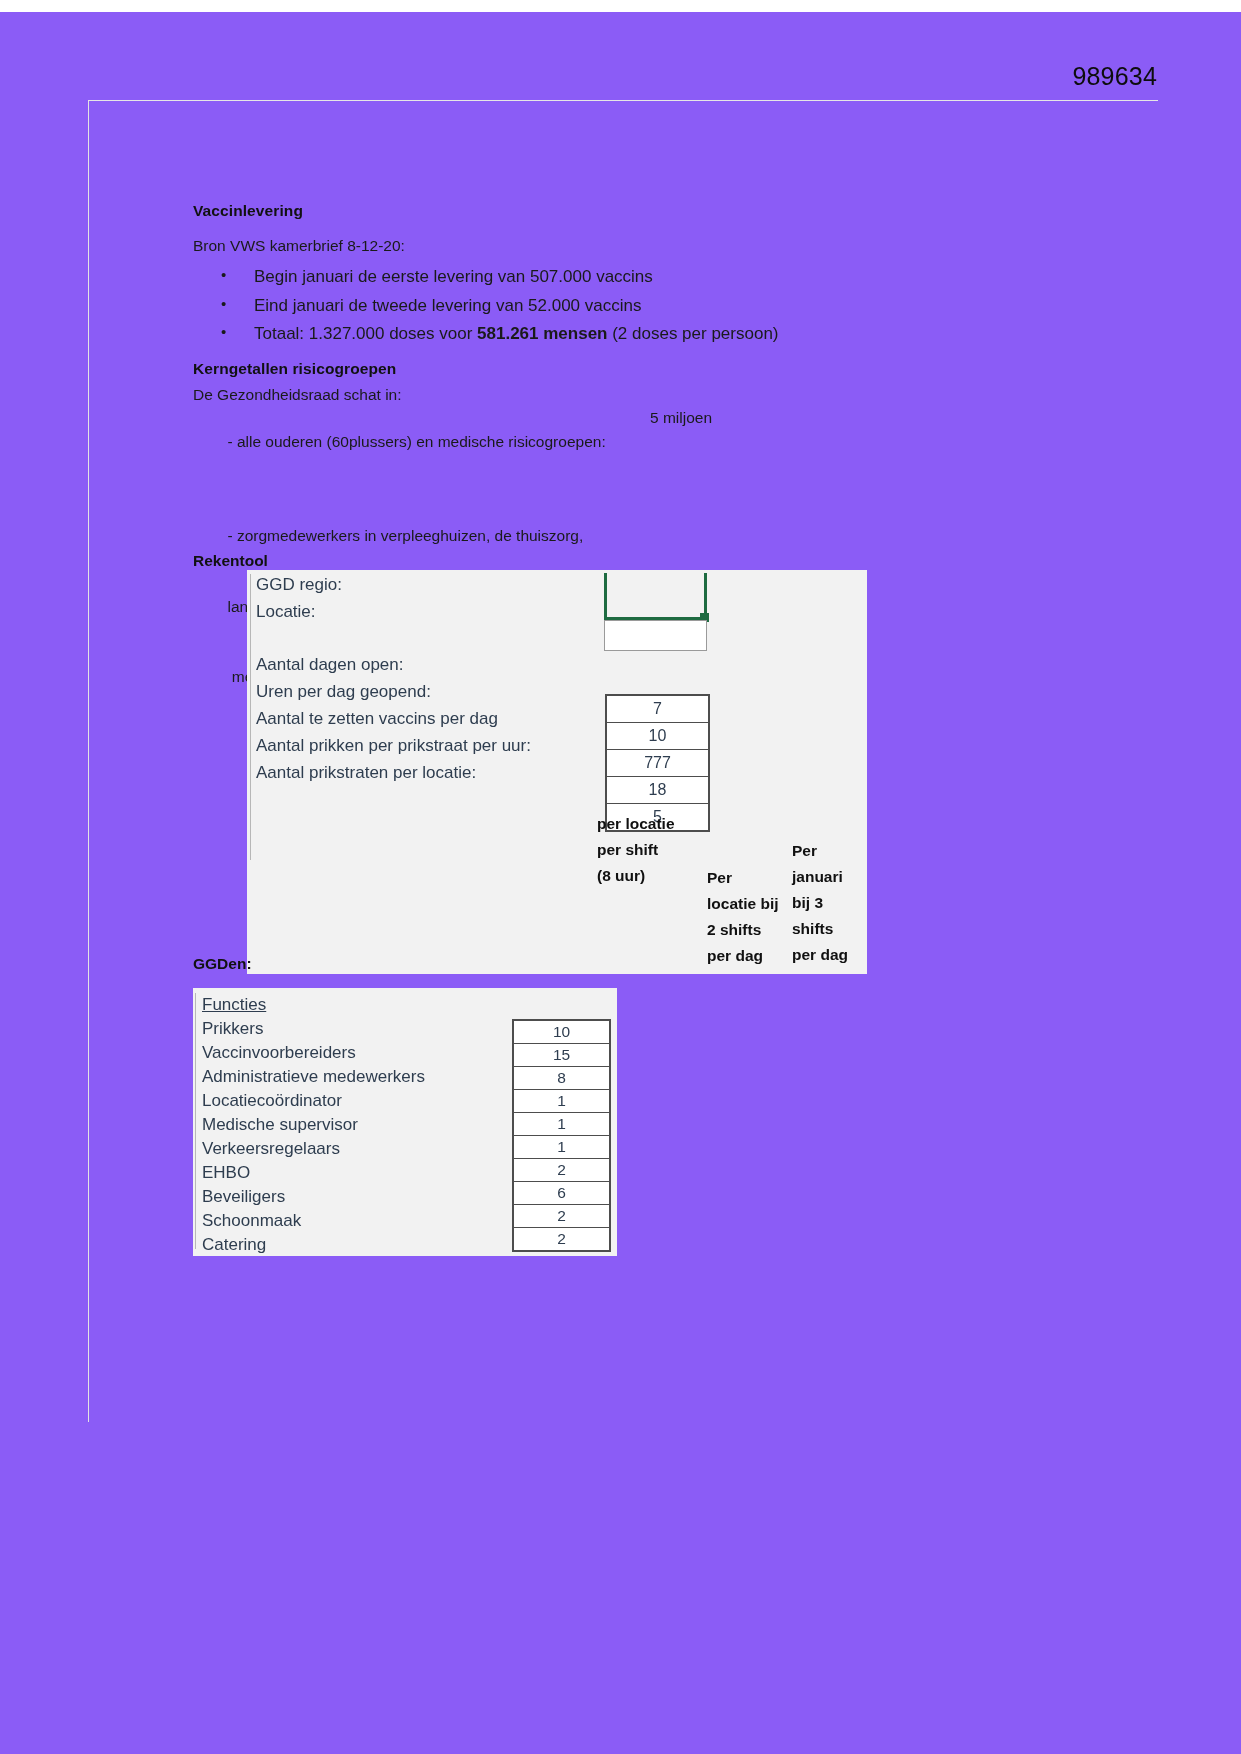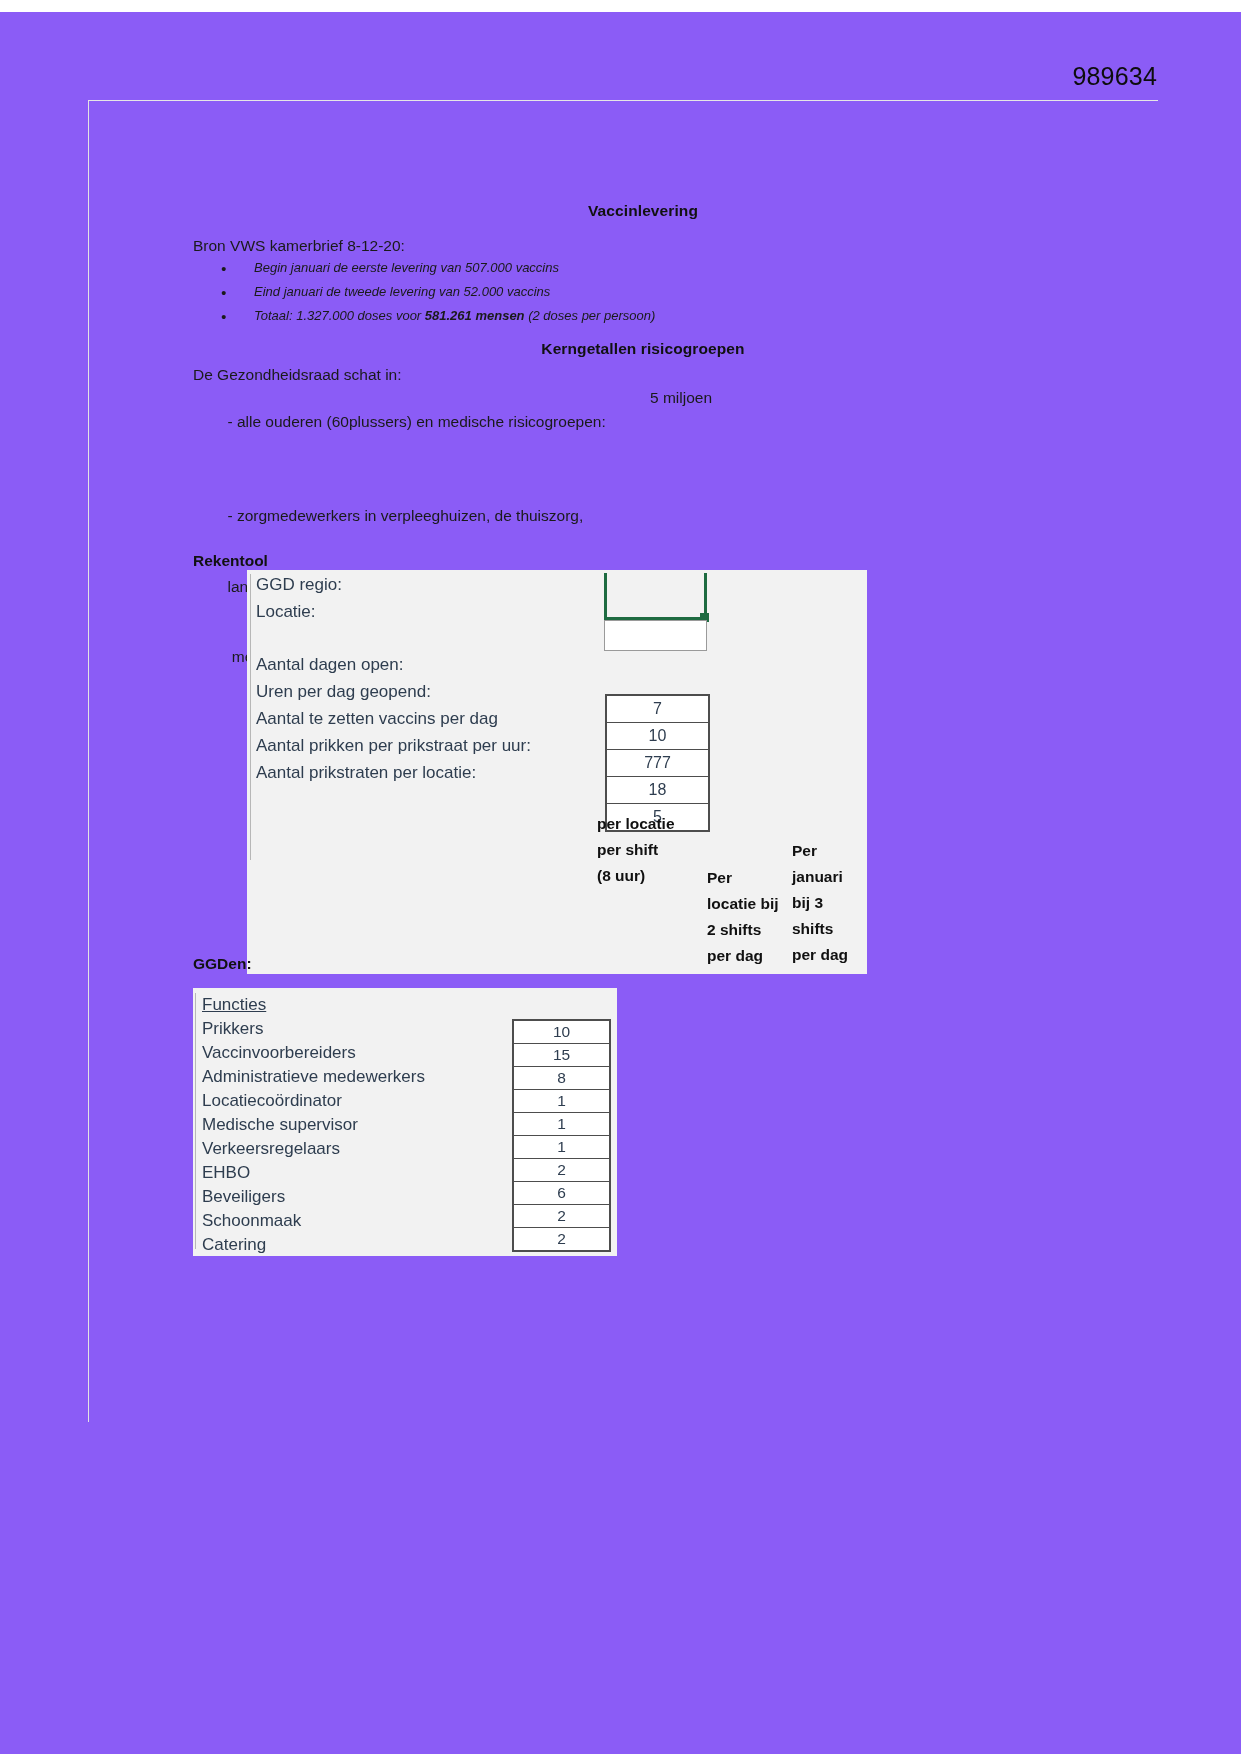--- a/index.html
+++ b/index.html
@@ -33,31 +33,31 @@
     font-family:"Liberation Sans", sans-serif;
     color:#0d0d0d;
   }
 
   
   #content {
     position:absolute; left:193px; top:190px; width:900px;
   }
   .h-bold {
     font-weight:bold; font-size:15.5px; color:#111;
-    margin:0 0 17px 0; letter-spacing:.1px;text-align:center;
+    margin:0 0 17px 0; letter-spacing:.1px;
   }
   .para {
-    font-size:15.5px; color:#1a1a1a; margin:0 0 6px 0;
+    font-size:15.5px; color:#1a1a1a; margin:0 0 12px 0;
   }
   ul.bullets {
     list-style:none; margin:0 0 16px 0; padding:0;
   }
   ul.bullets li {
-    position:relative; font-size:13px; color:#1a1a1a;
-    padding-left:61px; margin-bottom:9px; line-height:1.15;font-style:italic;
+    position:relative; font-size:17px; color:#1a1a1a;
+    padding-left:61px; margin-bottom:9px; line-height:1.15;
   }
   ul.bullets li::before {
     content:"\2022"; position:absolute; left:28px; top:-1px;
     font-size:15px; color:#1a1a1a;
   }
   b.inline { font-weight:bold; }
 
   
   #kerngetallen { margin-top:8px; }
   #kerngetallen .h-bold { margin-bottom:5px; }

